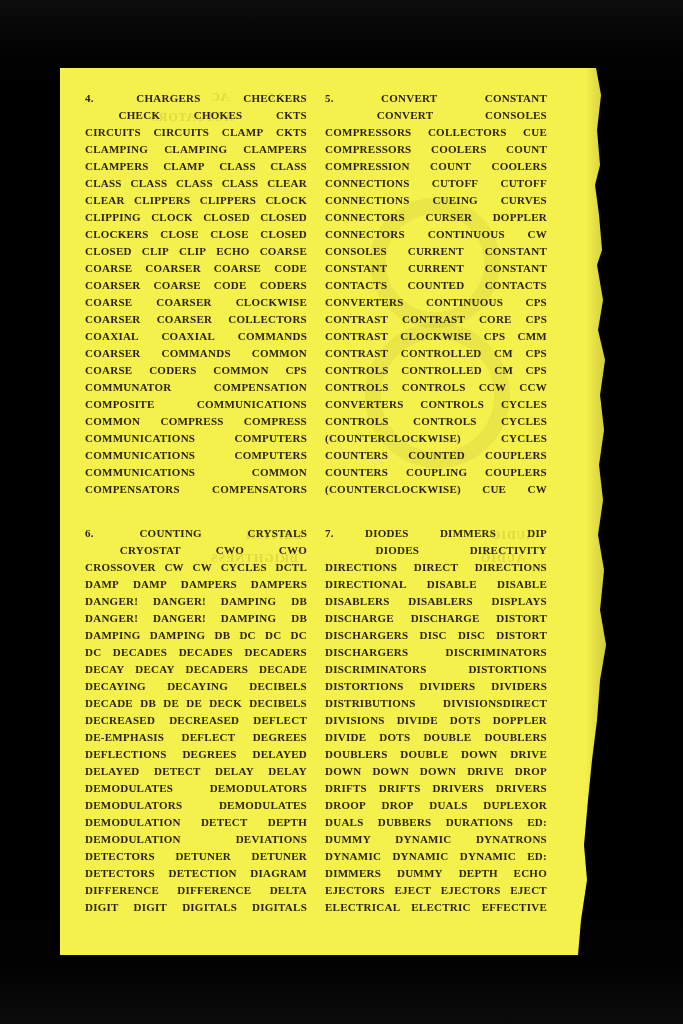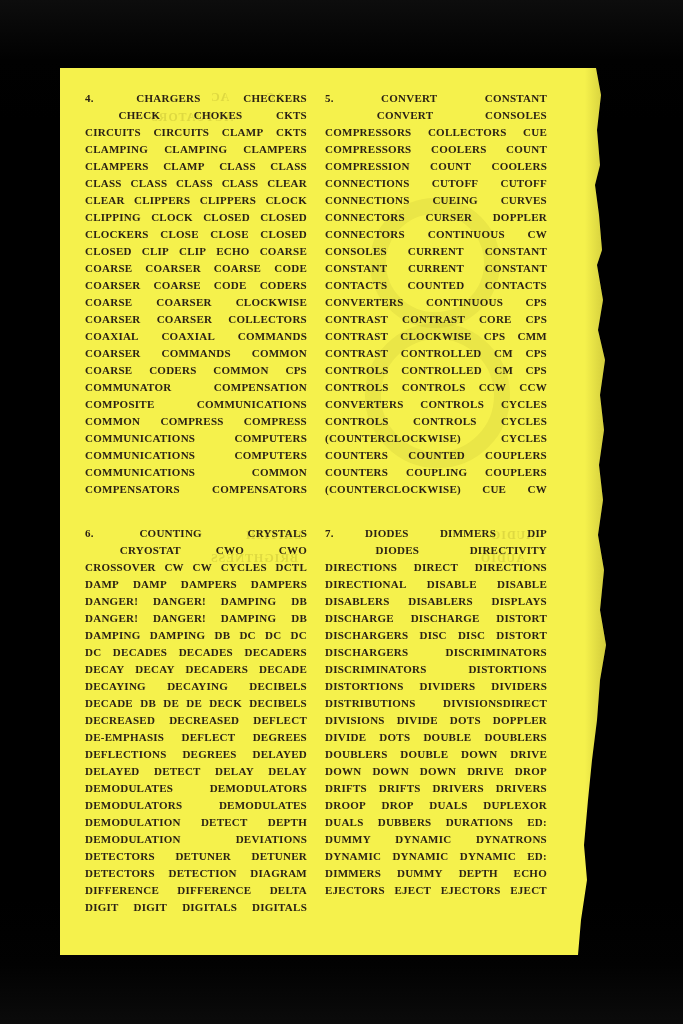--- a/index.html
+++ b/index.html
@@ -608,16 +608,21 @@
             <span class="word">DUMMY</span>
             <span class="word">DEPTH</span>
             <span class="word">ECHO</span>
           </div>
           <div class="line">
             <span class="word">EJECTORS</span>
             <span class="word">EJECT</span>
             <span class="word">EJECTORS</span>
             <span class="word">EJECT</span>
           </div>
+          <div class="line">
+            <span class="word">ELECTRICAL</span>
+            <span class="word">ELECTRIC</span>
+            <span class="word">EFFECTIVE</span>
+          </div>
         </div>
       </div>
   </div>
 </div>
 
 </body></html>

